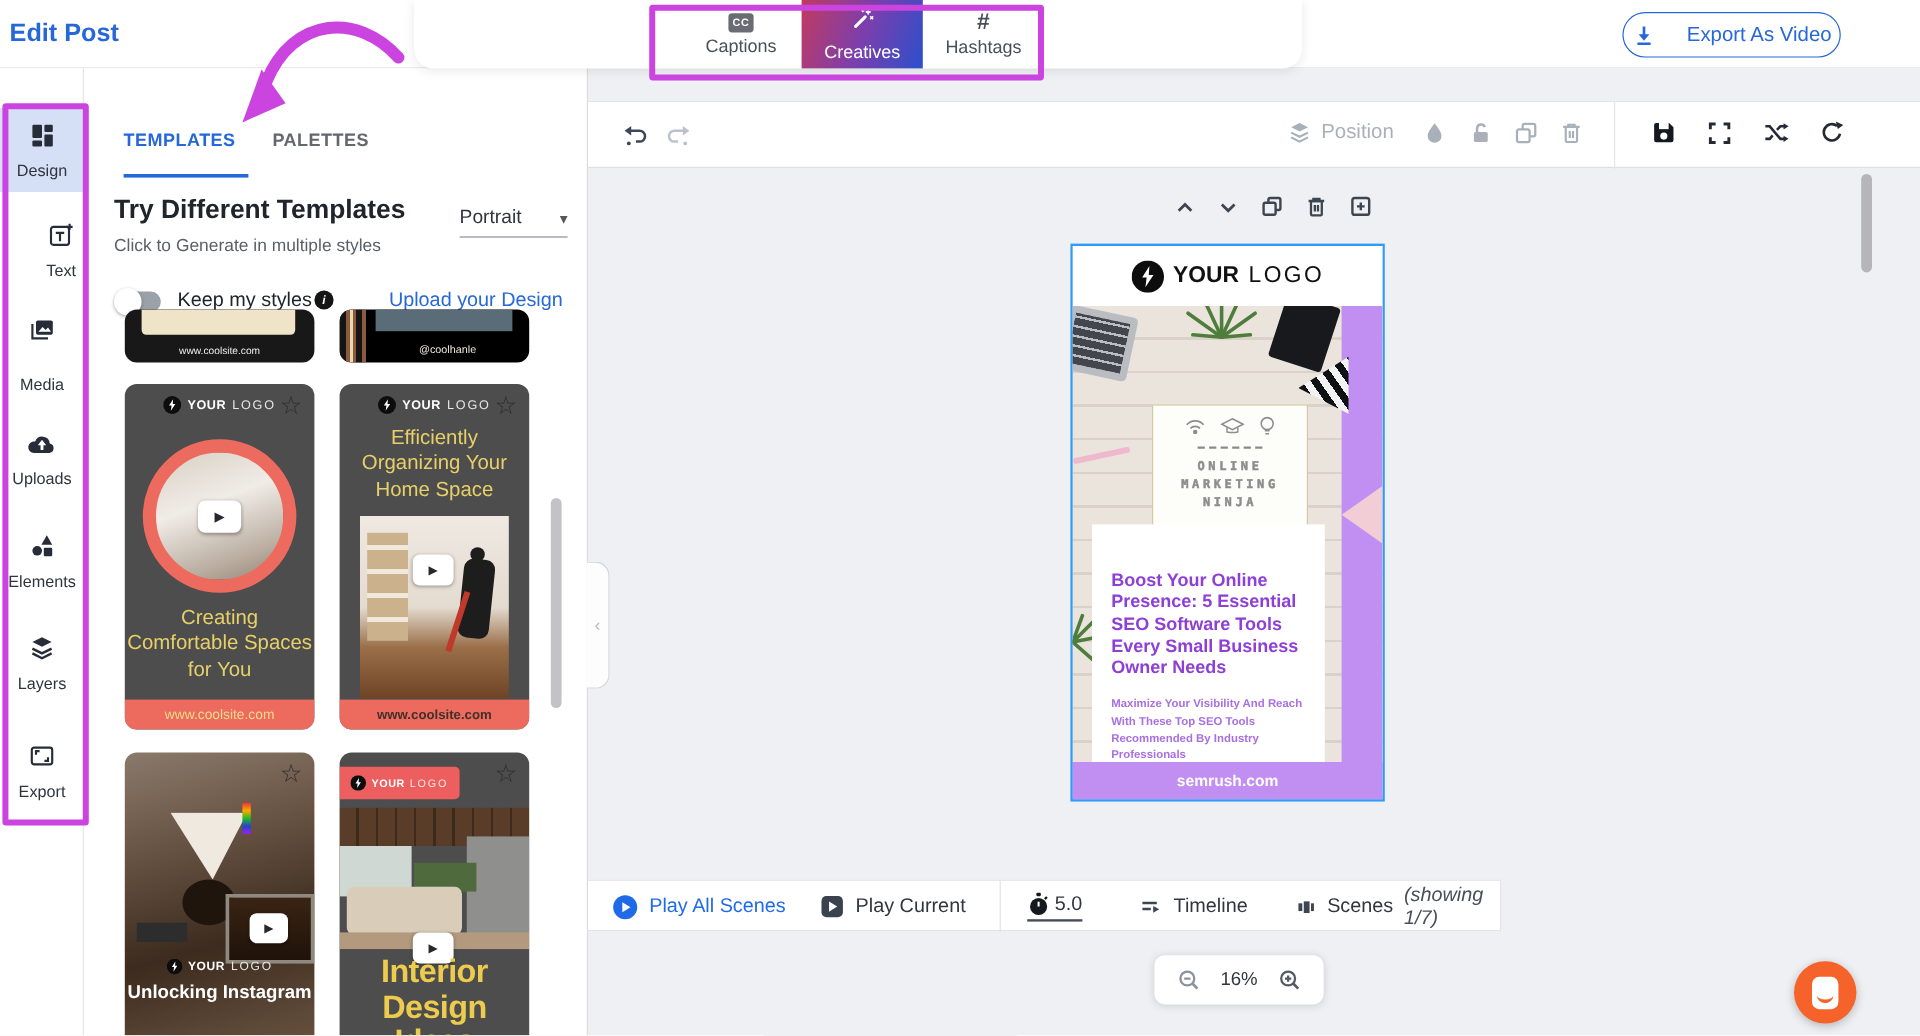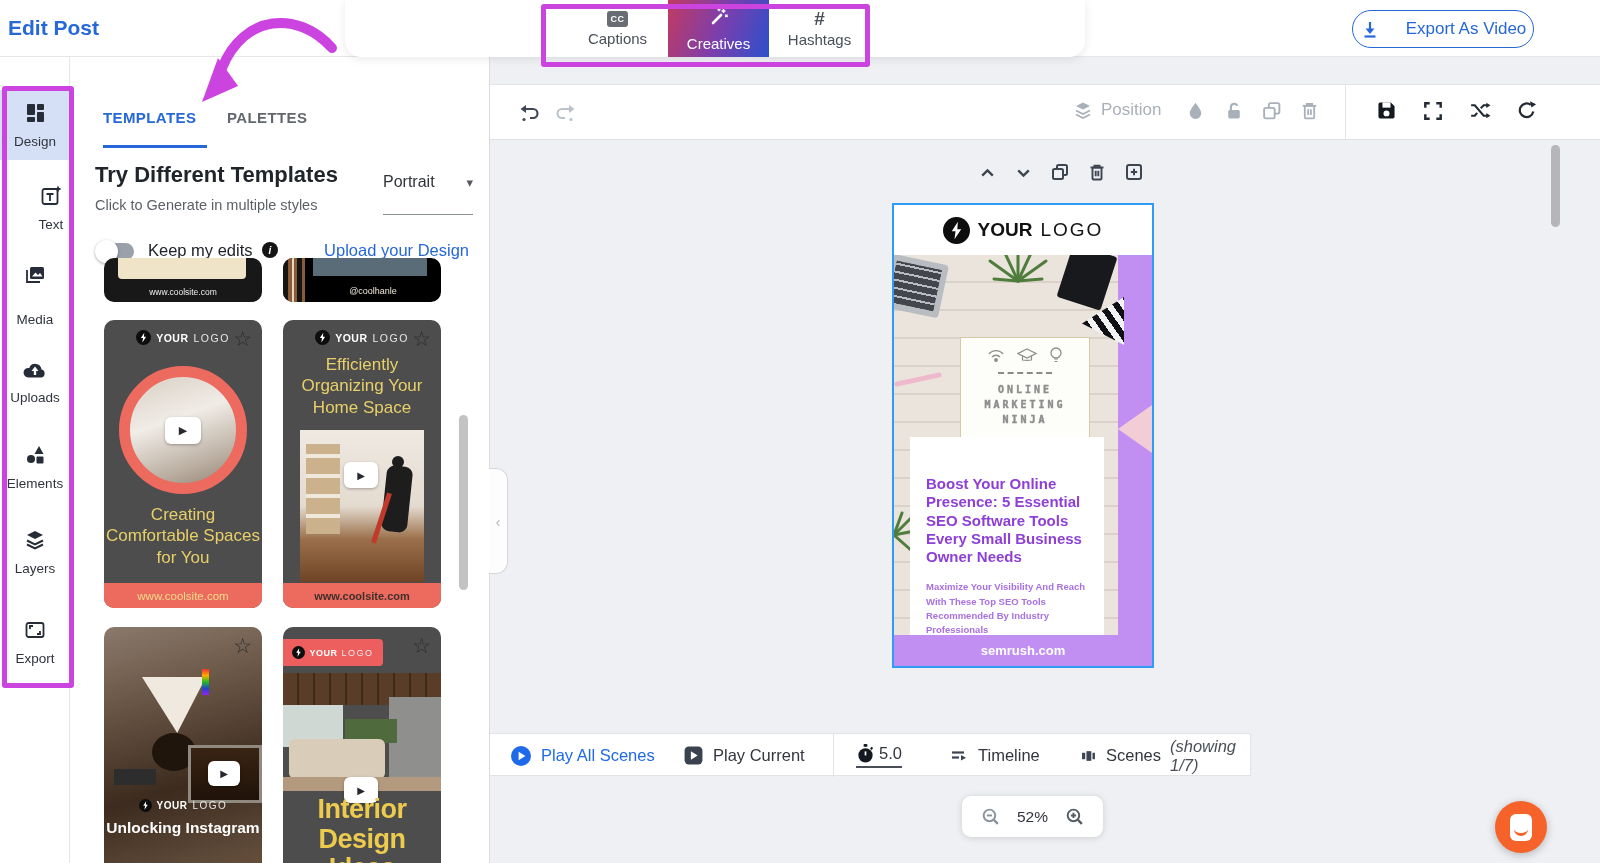--- a/index.html
+++ b/index.html
@@ -38,21 +38,21 @@
   .side-item.active{background:#d5e0f6;}
 
   
   .panel{position:absolute;left:70px;top:57px;width:420px;height:806px;background:#fff;border-right:1px solid #dcdcdf;overflow:hidden;}
   .ptab{position:absolute;top:52px;font-size:15px;letter-spacing:.4px;font-weight:600;cursor:pointer;}
   .ptab.t1{left:33px;color:#2667d9;}
   .ptab.t2{left:157px;color:#63686f;}
   .ptab-underline{position:absolute;left:33px;top:88px;width:104px;height:3px;background:#2667d9;}
   .panel-title{position:absolute;left:25px;top:105px;font-size:22px;font-weight:700;color:#20242b;}
   .panel-sub{position:absolute;left:25px;top:140px;font-size:14.5px;color:#5b6068;}
-  .orient{position:absolute;right:16px;top:116px;width:90px;border-bottom:1px solid #8a8f98;padding-bottom:23px;
+  .orient{position:absolute;right:16px;top:116px;width:90px;border-bottom:1px solid #8a8f98;padding-bottom:6px;
           font-size:16px;color:#30343c;cursor:pointer;display:flex;justify-content:space-between;align-items:center;}
   .toggle{position:absolute;left:28px;top:186px;width:36px;height:17px;border-radius:9px;background:#9aa1a9;cursor:pointer;}
   .toggle .knob{position:absolute;left:-3px;top:-3px;width:23px;height:23px;border-radius:50%;background:#fff;
                 box-shadow:0 1px 3px rgba(0,0,0,.35);}
   .keep-label{position:absolute;left:78px;top:184px;font-size:16.5px;color:#20242b;}
   .info-dot{position:absolute;left:192px;top:185px;width:16px;height:16px;border-radius:50%;background:#141414;color:#fff;
             font-size:10px;font-weight:bold;display:flex;align-items:center;justify-content:center;font-style:italic;}
   .upload-link{position:absolute;right:20px;top:184px;font-size:16.5px;color:#2667d9;cursor:pointer;}
 
   .tcard{position:absolute;width:158px;border-radius:10px;overflow:hidden;cursor:pointer;}
@@ -264,21 +264,21 @@
     <div class="panel-sub">Click to Generate in multiple styles</div>
 
     <div class="orient">
       <span>Portrait</span>
       <span style="font-size:13px;color:#55595f;">▾</span>
     </div>
 
     <div class="toggle">
       <div class="knob"></div>
     </div>
-    <div class="keep-label">Keep my edits</div>
+    <div class="keep-label">Keep my styles</div>
     <div class="info-dot">i</div>
     <div class="upload-link">Upload your Design</div>
 
     <div class="tcard" style="left:34px;top:201px;height:44px;background:#181818;">
       <div style="position:absolute;left:14px;top:0;width:128px;height:21px;background:#efe3c8;border-radius:0 0 4px 4px;"></div>
       <div style="position:absolute;left:0;bottom:5px;width:100%;text-align:center;font-size:8.5px;color:#ececec;">www.coolsite.com</div>
     </div>
     <div class="tcard" style="left:213px;top:201px;height:44px;background:#000000;">
       <div style="position:absolute;left:0;top:0;width:22px;height:100%;background:repeating-linear-gradient(90deg,#151515 0 5px,#8a5a3b 5px 9px,#e8d9b8 9px 11px,#8a5a3b 11px 14px);"></div>
       <div style="position:absolute;left:30px;top:0;width:114px;height:18px;background:#5a6c78;"></div>
@@ -637,21 +637,21 @@
     </div>
 
     <div class="zoom-pill">
       <span class="tool-ic">
         <svg width="21" height="21" viewBox="0 0 20 20" fill="none" stroke="#8a929e" stroke-width="1.8">
           <circle cx="9" cy="9" r="5.5"></circle>
             <path d="M13.2 13.2 L17 17" stroke-width="2.2"></path>
             <path d="M6.5 9 h5"></path>
         </svg>
       </span>
-      <span class="zoom-val">52%</span>
+      <span class="zoom-val">16%</span>
       <span class="tool-ic">
         <svg width="21" height="21" viewBox="0 0 20 20" fill="none" stroke="#555b64" stroke-width="1.8">
           <circle cx="9" cy="9" r="5.5"></circle>
             <path d="M13.2 13.2 L17 17" stroke-width="2.2"></path>
             <path d="M6.5 9 h5 M9 6.5 v5"></path>
         </svg>
       </span>
     </div>
 
     <div class="canvas-scrollbar"></div>

